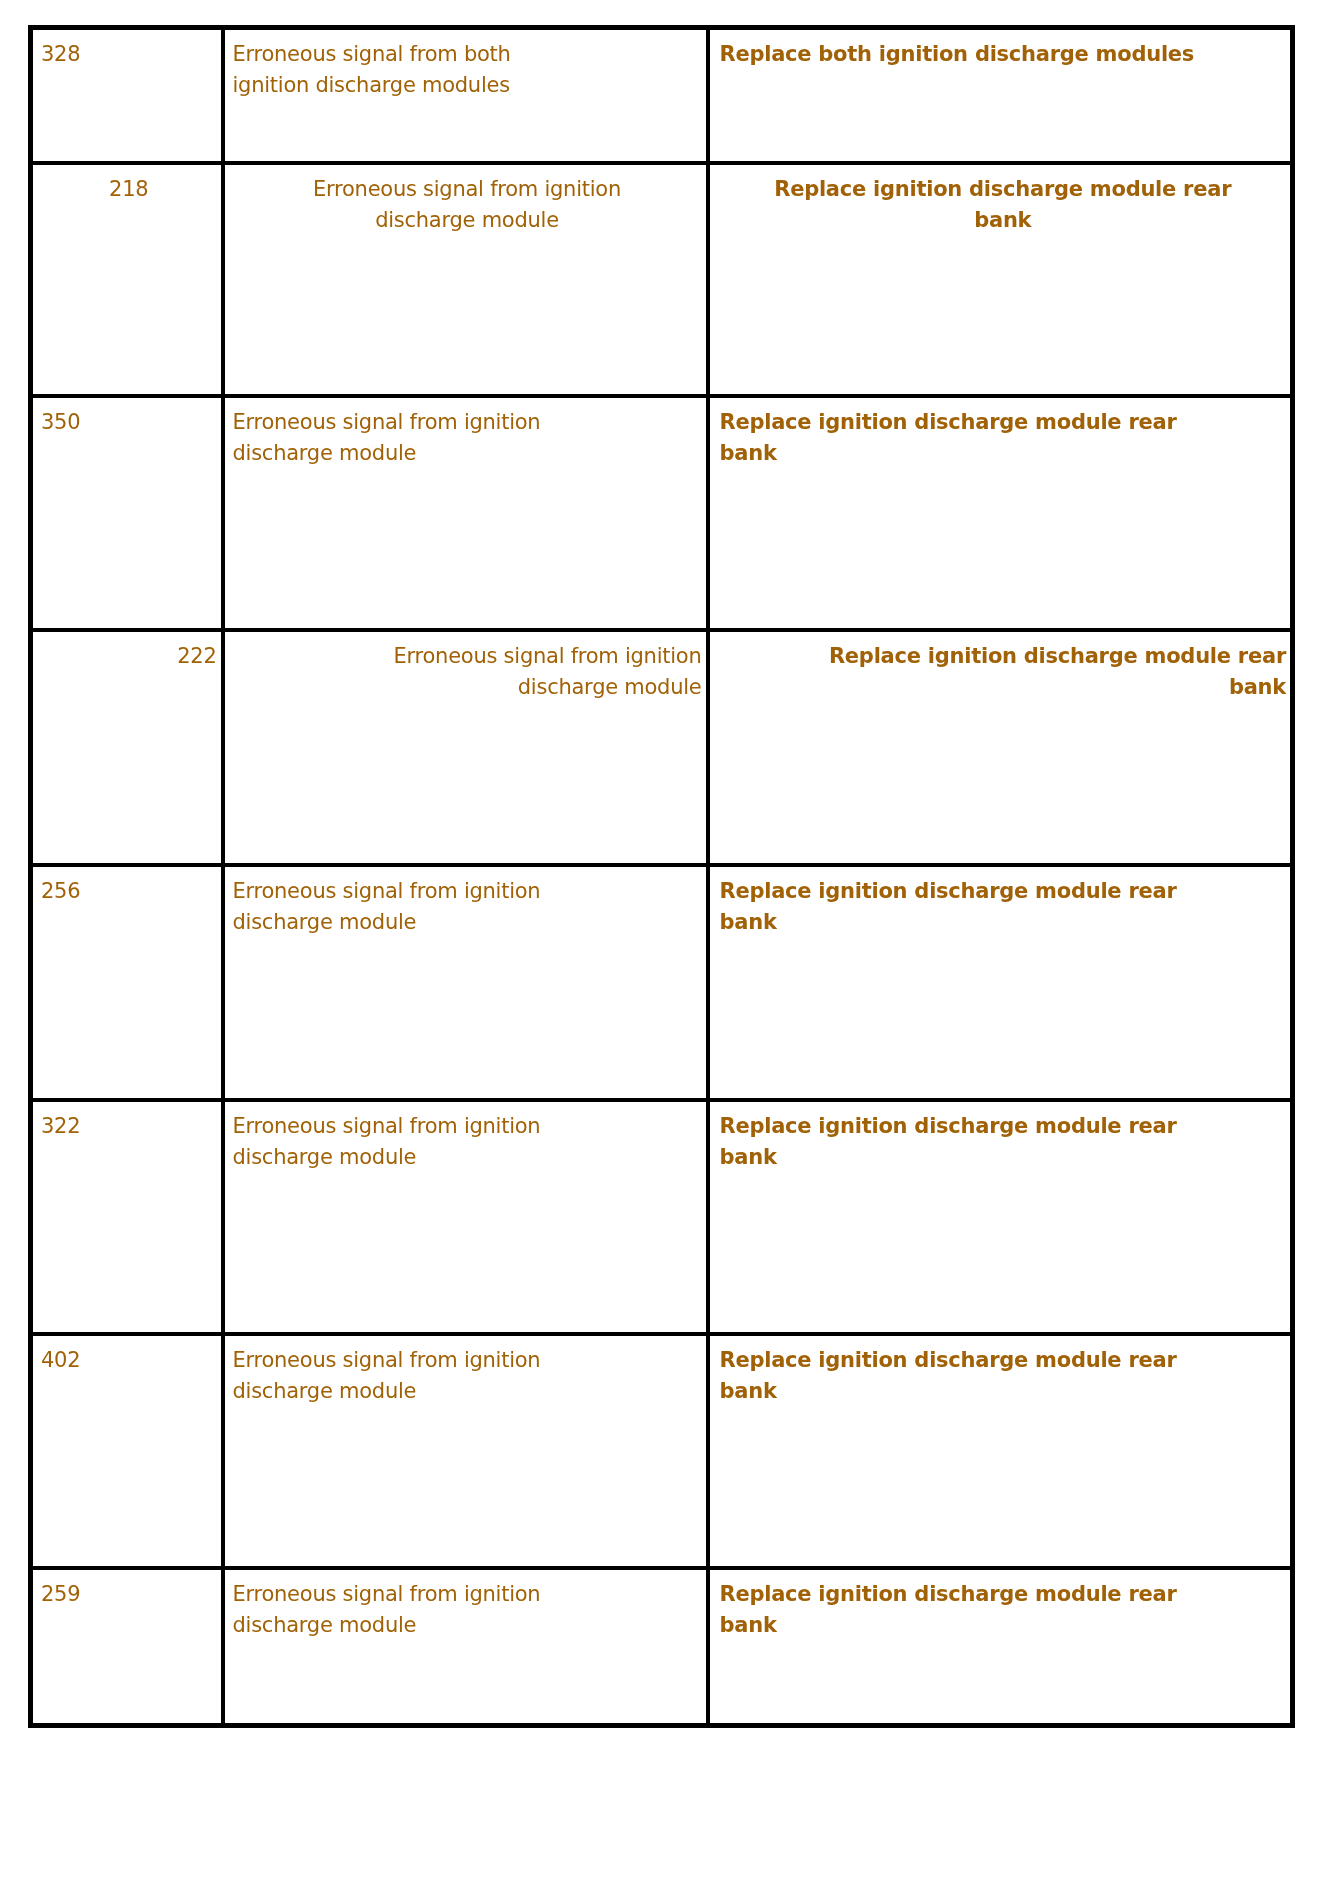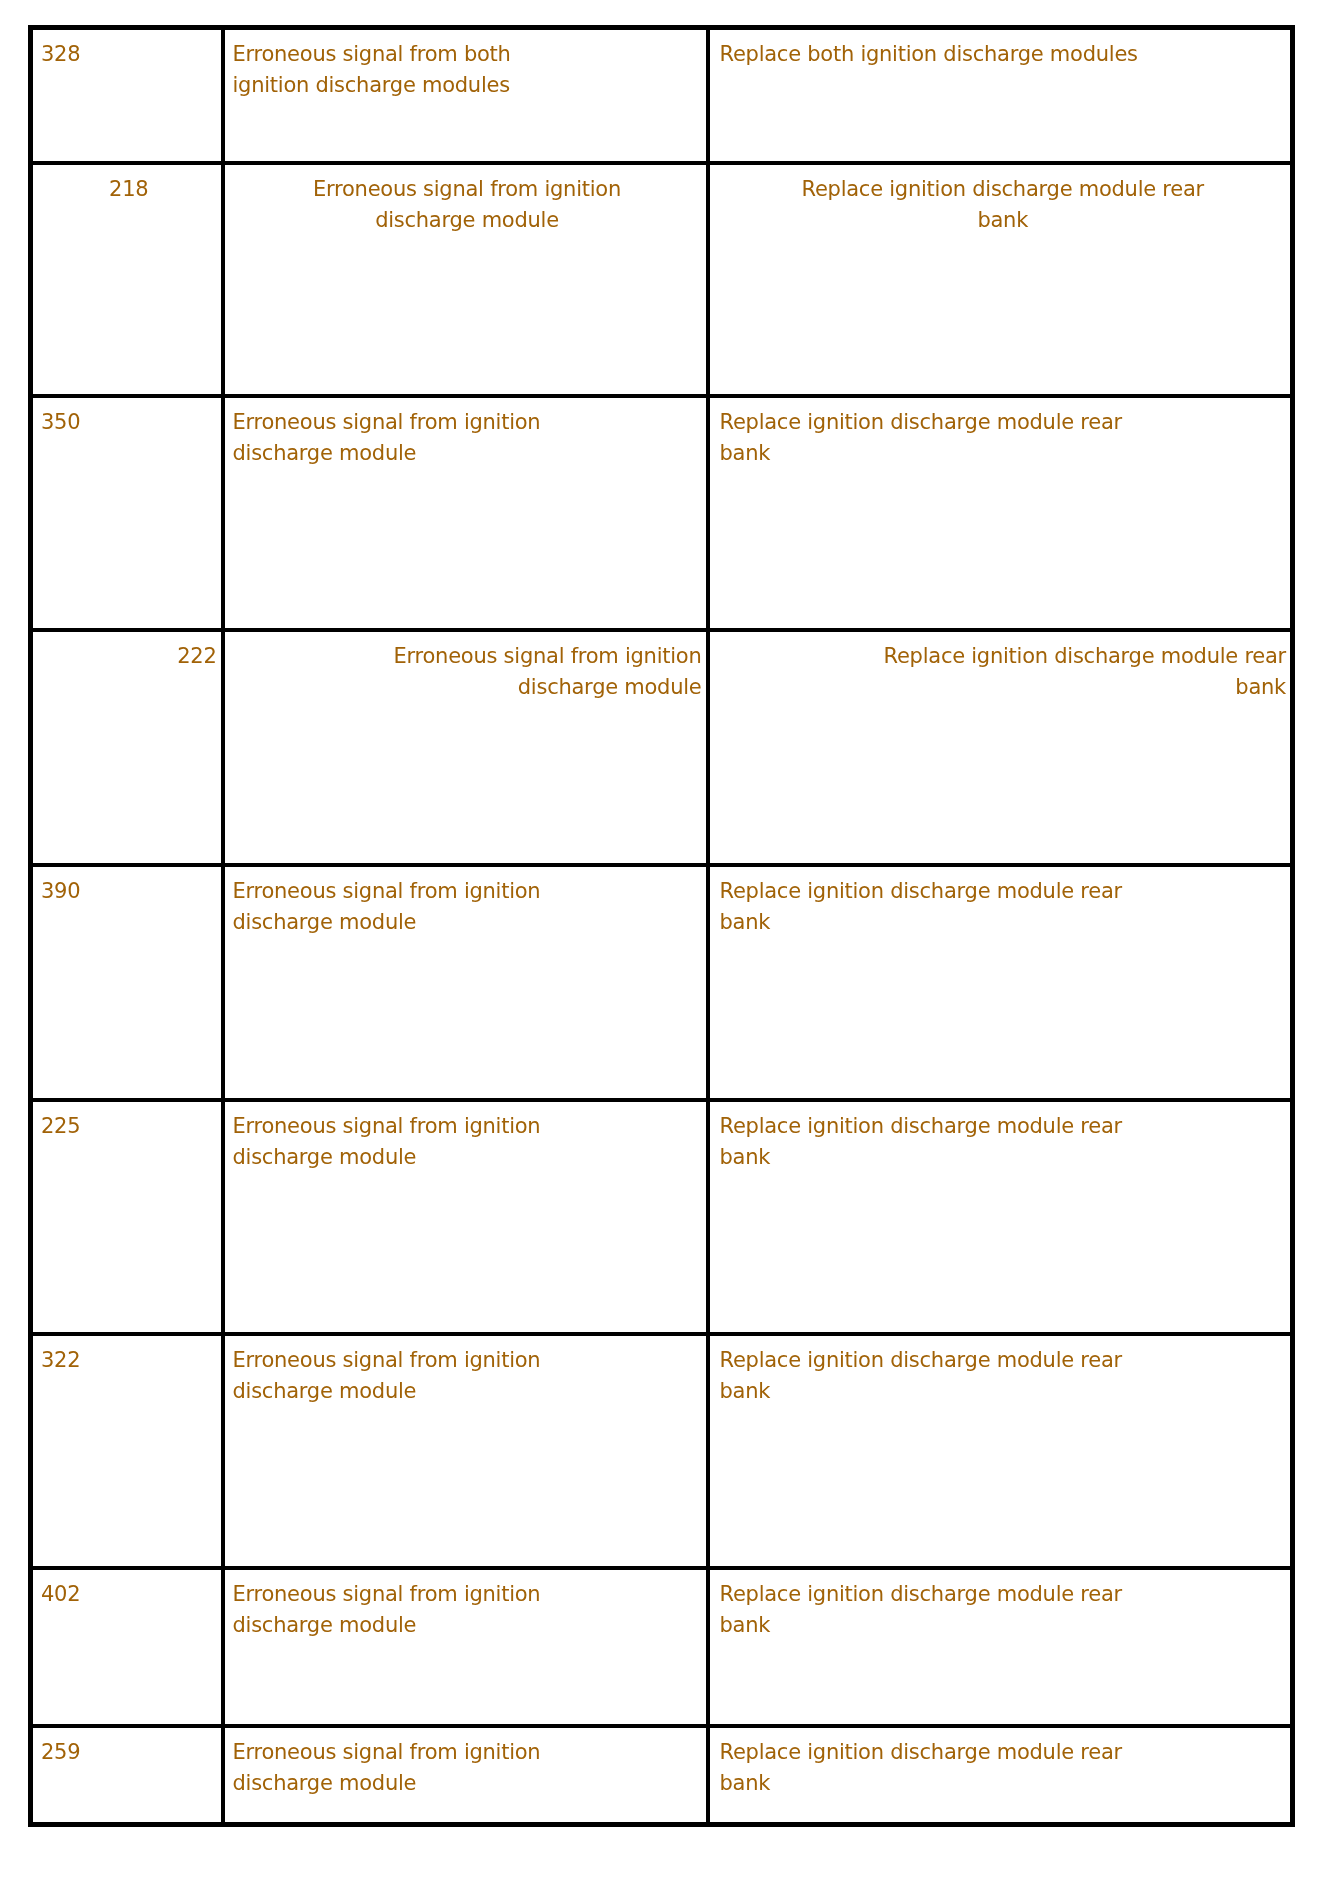--- a/index.html
+++ b/index.html
@@ -29,20 +29,21 @@
     padding: 9px 4px 0 8px;
     font-size: 21px;
     line-height: 31px;
     letter-spacing: -0.25px;
     white-space: pre;
     overflow: hidden;
     color: #a16207;
   }
   .doc-table td.remedy-cell {
     padding-left: 10px;
+    font-weight: bold;
   }
   
   col.col-code    { width: 192px; }
   col.col-problem { width: 485px; }
   col.col-remedy  { width: 585px; }
   
   tr:nth-child(1) { height: 135px; }
   tr:nth-child(2) { height: 233px; text-align: center; }
   tr:nth-child(3) { height: 234px; }
   tr:nth-child(4) { height: 235px; text-align: right; }
@@ -83,28 +84,21 @@
 bank</td>
     </tr>
     <tr>
       <td>222</td>
       <td>Erroneous signal from ignition
 discharge module</td>
       <td class="remedy-cell">Replace ignition discharge module rear
 bank</td>
     </tr>
     <tr>
-      <td>390</td>
-      <td>Erroneous signal from ignition
-discharge module</td>
-      <td class="remedy-cell">Replace ignition discharge module rear
-bank</td>
-    </tr>
-    <tr>
-      <td>225</td>
+      <td>256</td>
       <td>Erroneous signal from ignition
 discharge module</td>
       <td class="remedy-cell">Replace ignition discharge module rear
 bank</td>
     </tr>
     <tr>
       <td>322</td>
       <td>Erroneous signal from ignition
 discharge module</td>
       <td class="remedy-cell">Replace ignition discharge module rear

